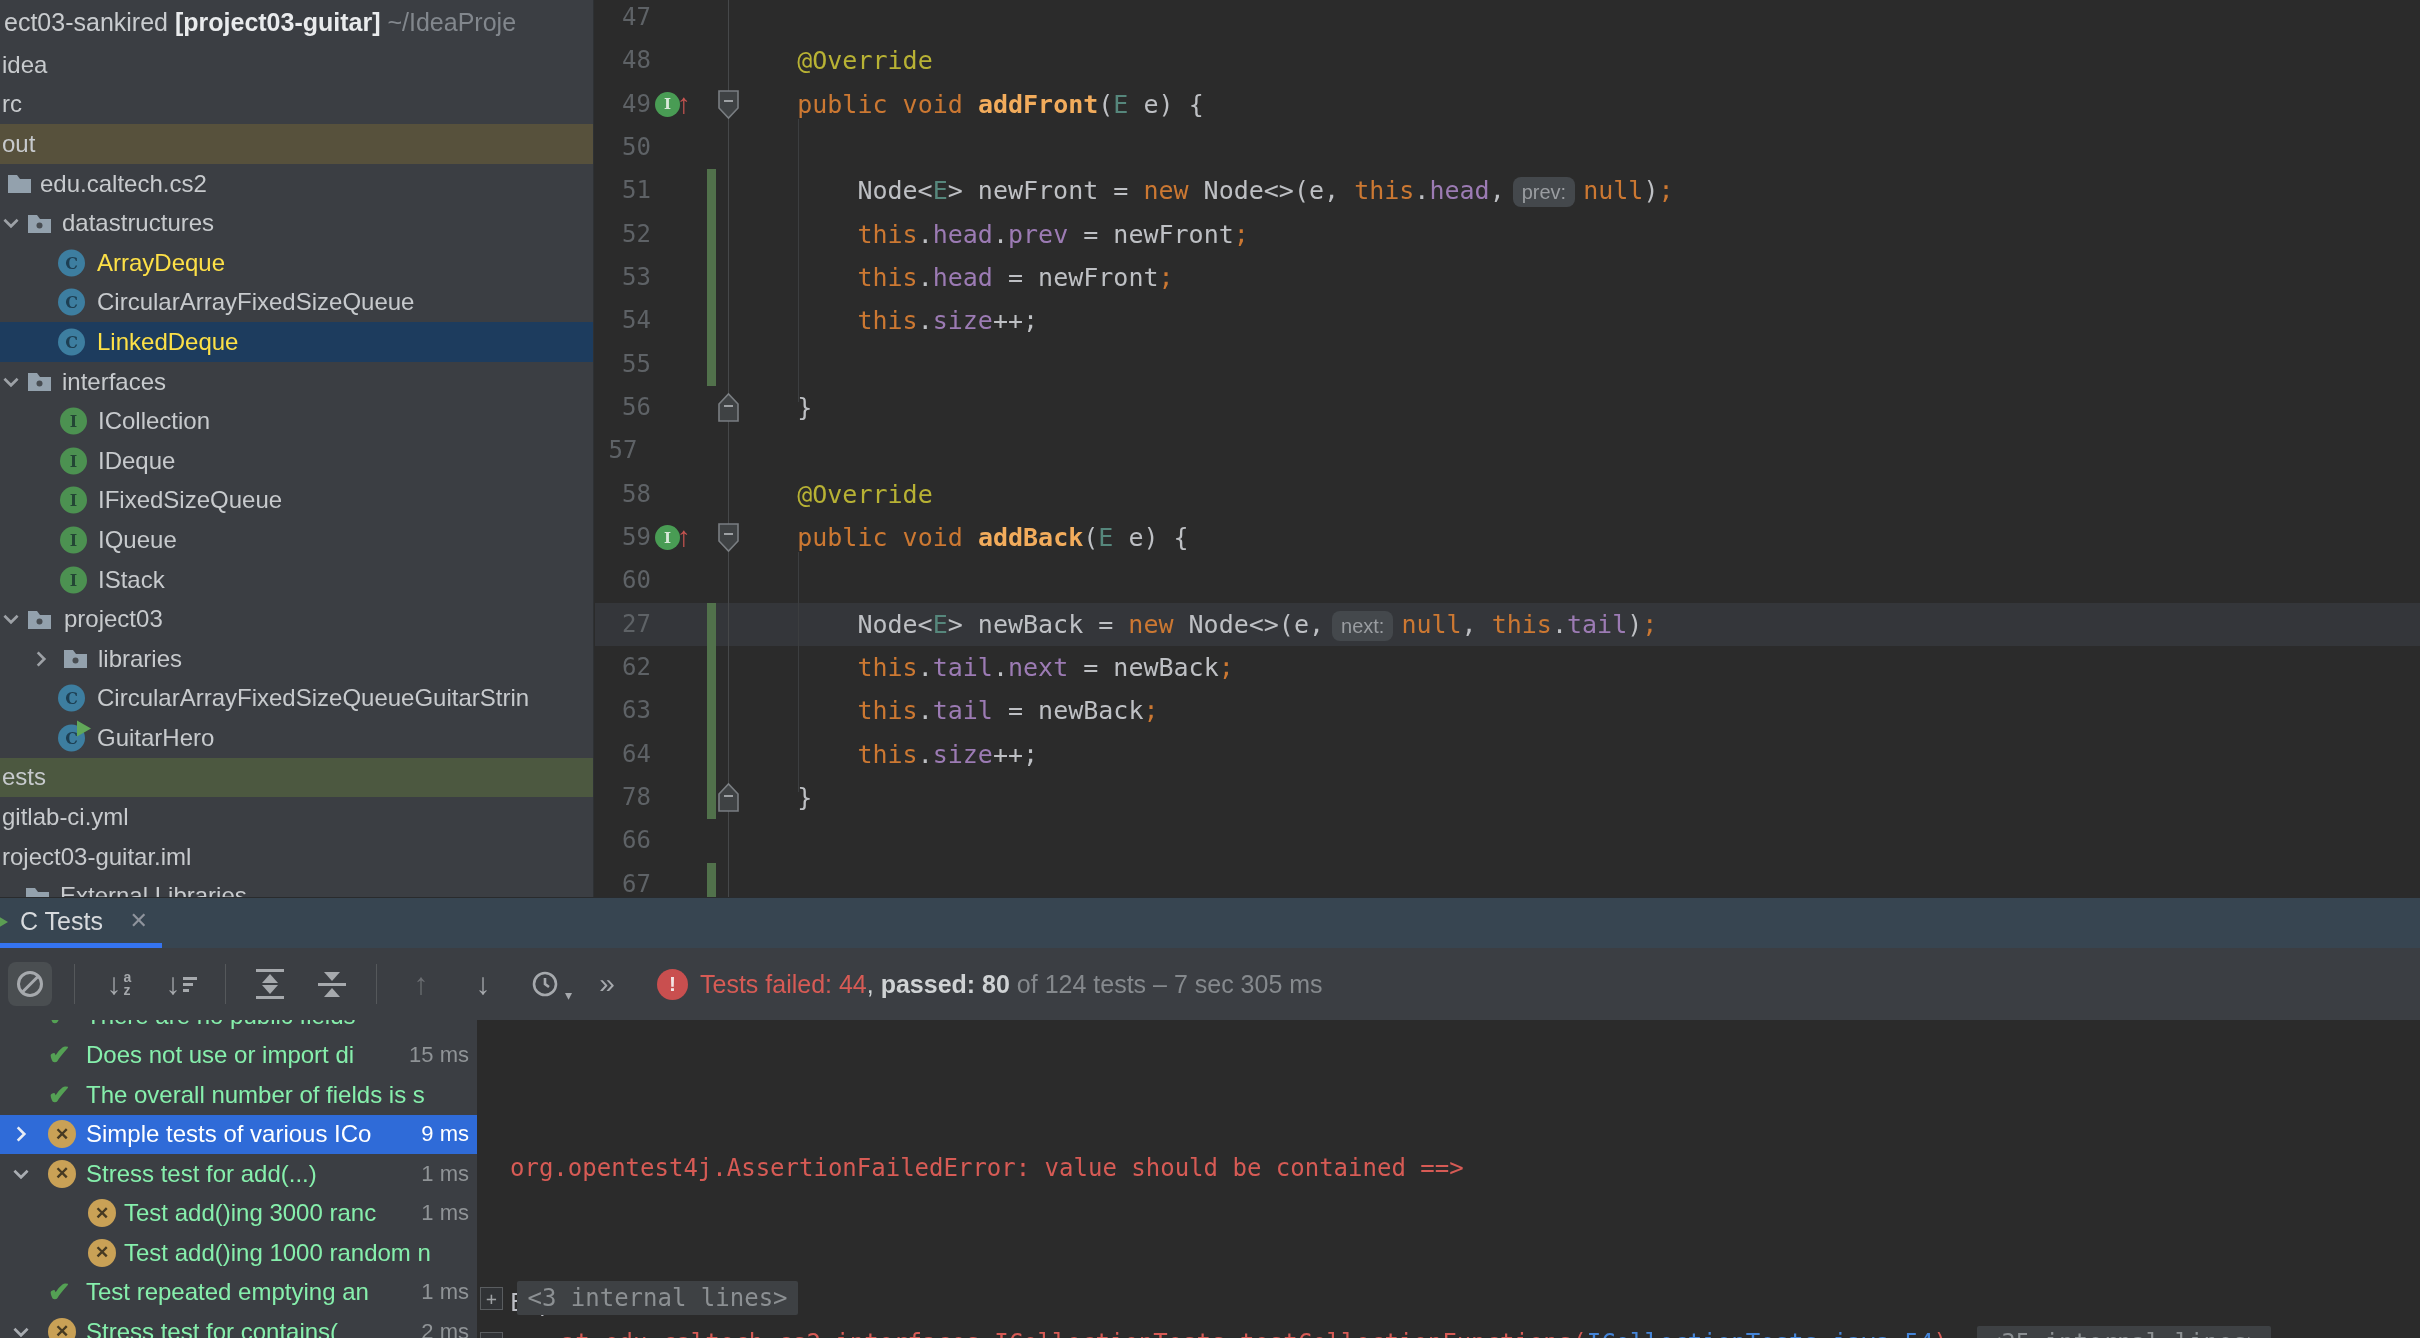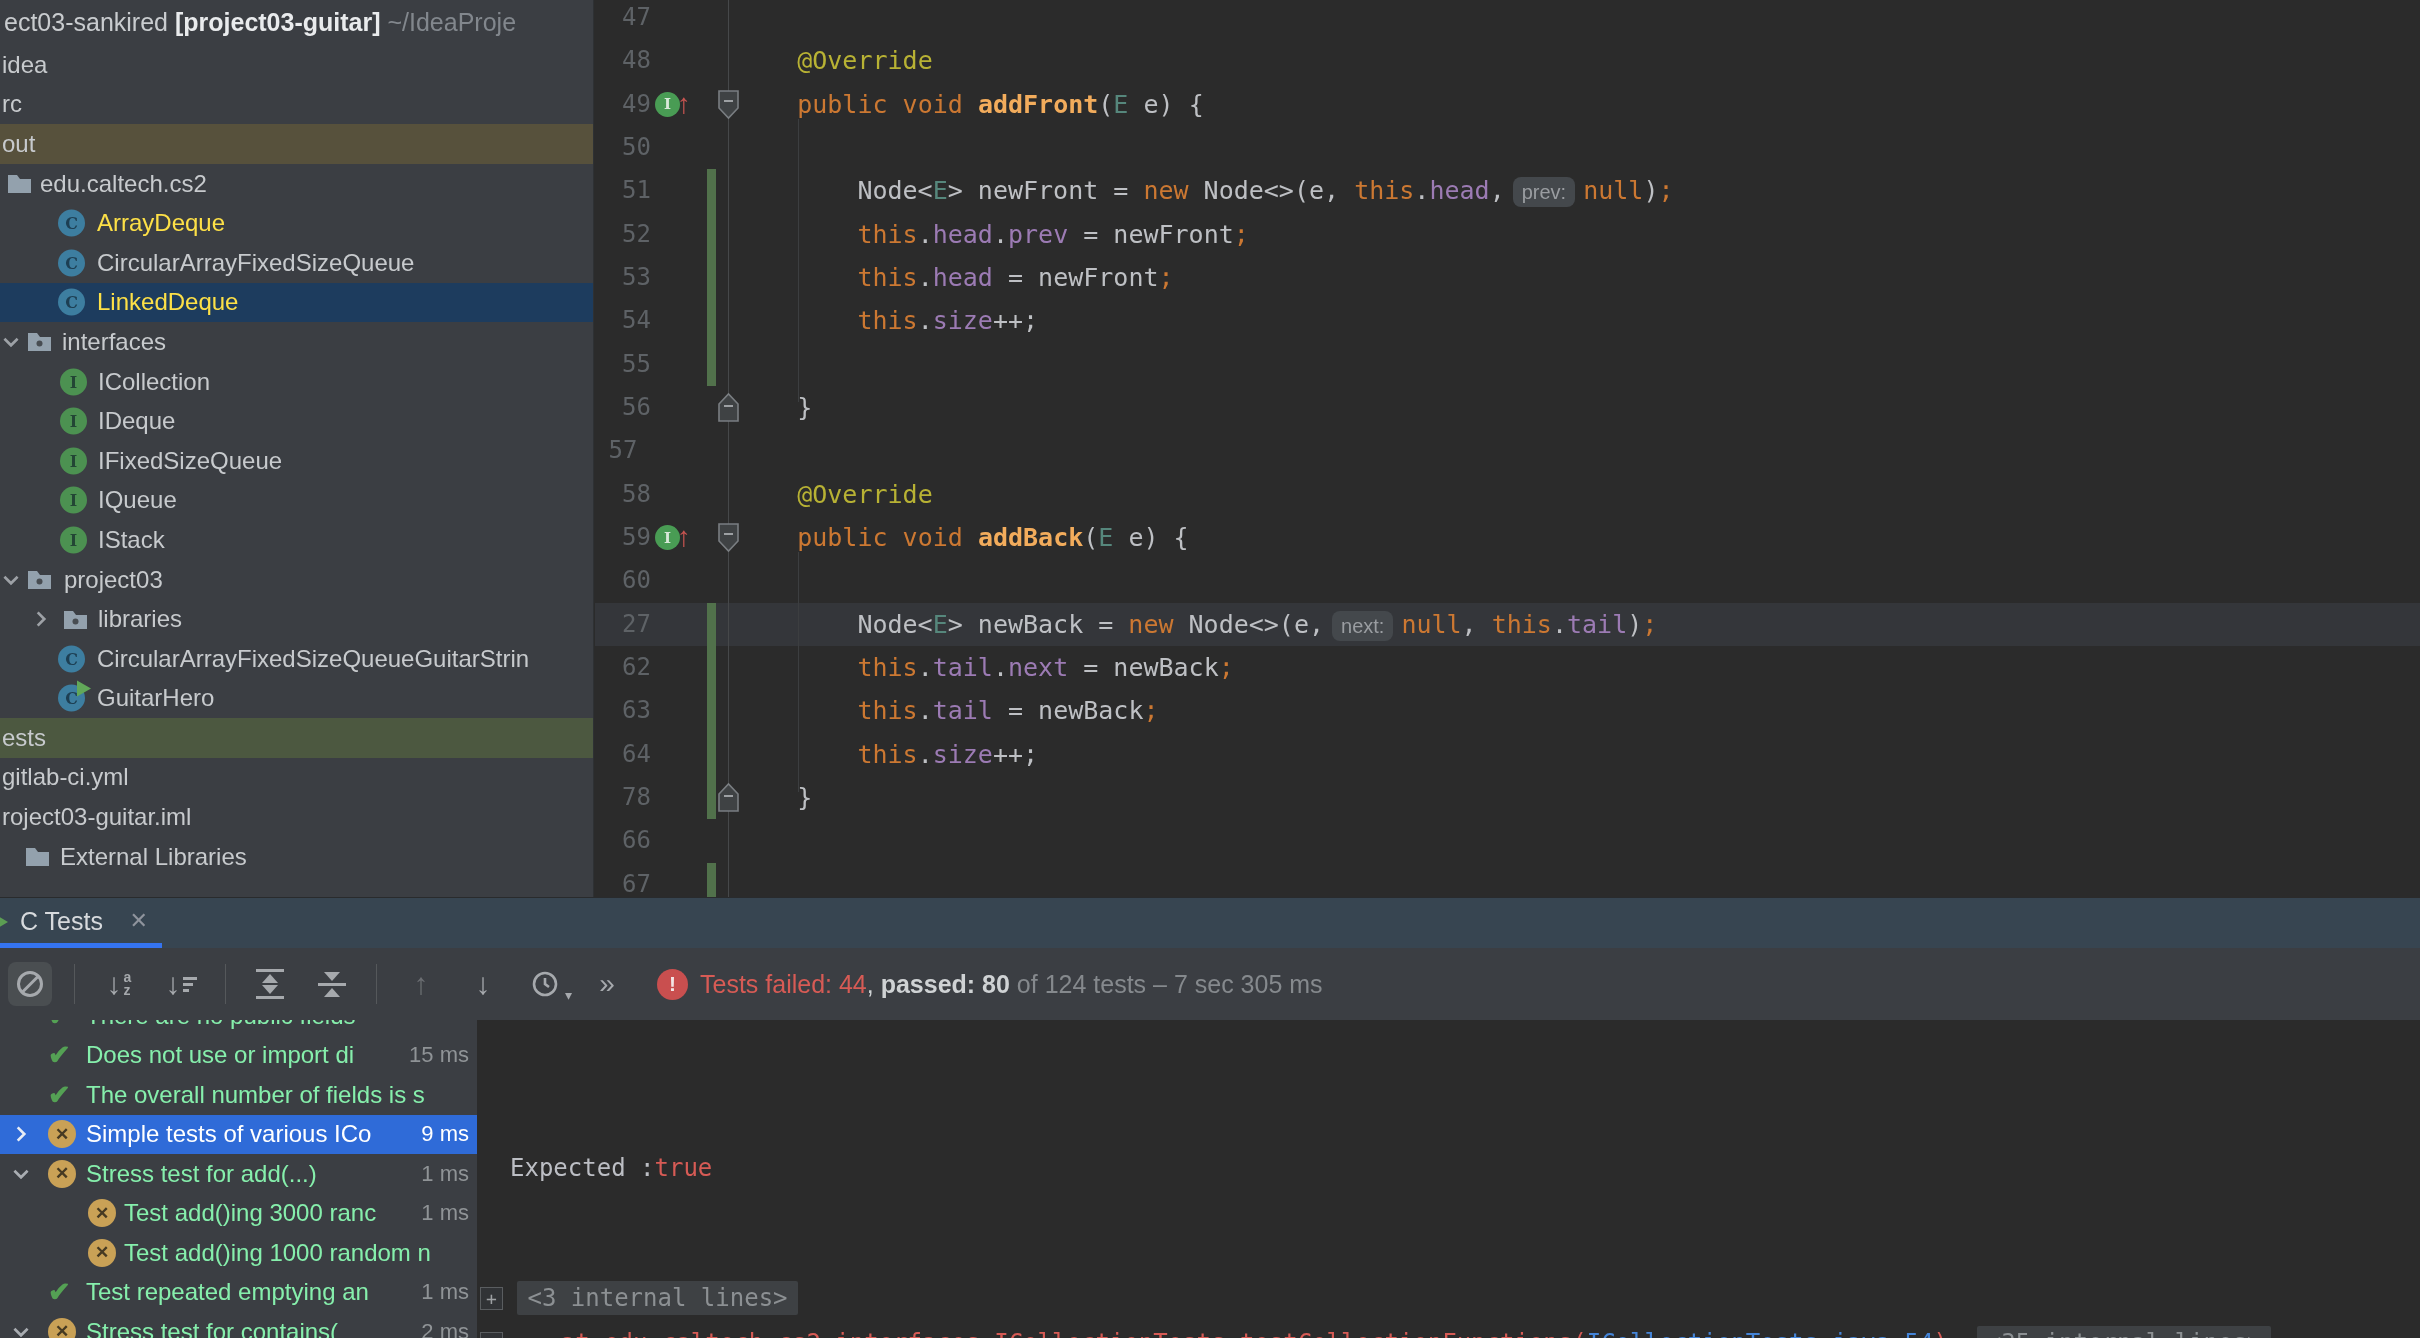--- a/index.html
+++ b/index.html
@@ -143,20 +143,34 @@
         </div>
         <div class="tree-row">
           <span class="ficon" style="left:6px">
             <svg class="ficon" viewBox="0 0 27 27">
               <path d="M2 5 h9 l3 4 h11 v14 H2 z" fill="#93A1AD"></path>
             </svg>
           </span>
           <span class="tree-label " style="left:40px">edu.caltech.cs2</span>
         </div>
         <div class="tree-row">
+          <span style="position:absolute;left:0px;top:0;height:100%;width:22px">
+            <svg class="chev down" viewBox="0 0 20 20">
+              <polyline points="7,4 13,10 7,16"></polyline>
+            </svg>
+          </span>
+          <span class="ficon" style="left:26px">
+            <svg class="ficon" viewBox="0 0 27 27">
+              <path d="M2 5 h9 l3 4 h11 v14 H2 z" fill="#93A1AD"></path>
+              <circle cx="13.5" cy="15.5" r="3" fill="#3B3E42" opacity="0.85"></circle>
+            </svg>
+          </span>
+          <span class="tree-label " style="left:62px">datastructures</span>
+        </div>
+        <div class="tree-row">
           <span class="ficon circ cls" style="left:58px">C</span>
           <span class="tree-label blue" style="left:97px">ArrayDeque</span>
         </div>
         <div class="tree-row">
           <span class="ficon circ cls" style="left:58px">C</span>
           <span class="tree-label " style="left:97px">CircularArrayFixedSizeQueue</span>
         </div>
         <div class="tree-row sel">
           <span class="ficon circ cls" style="left:58px">C</span>
           <span class="tree-label blue" style="left:97px">LinkedDeque</span>
@@ -463,20 +477,21 @@
             </svg>
             <span class="t-ic fail-ic" style="left:48px">✕</span>
             <span class="tname" style="left:86px">Stress test for contains(</span>
             <span class="tdur">2 ms</span>
           </div>
         </div>
     </div>
 
     <div id="console">
       <div class="block1">
+        <div class="c-red">org.opentest4j.AssertionFailedError: value should be contained ==&gt;</div>
         <div><span class="c-def">Expected :</span><span class="c-red">true</span></div>
         
         
       </div>
       <div class="fold-row" style="top:256px">
         <span class="fold-box">+</span><span> </span>
         <span class="grey-chip">&lt;3 internal lines&gt;</span>
       </div>
       <div class="fold-row" style="top:301px">
         <span class="fold-box">+</span>

